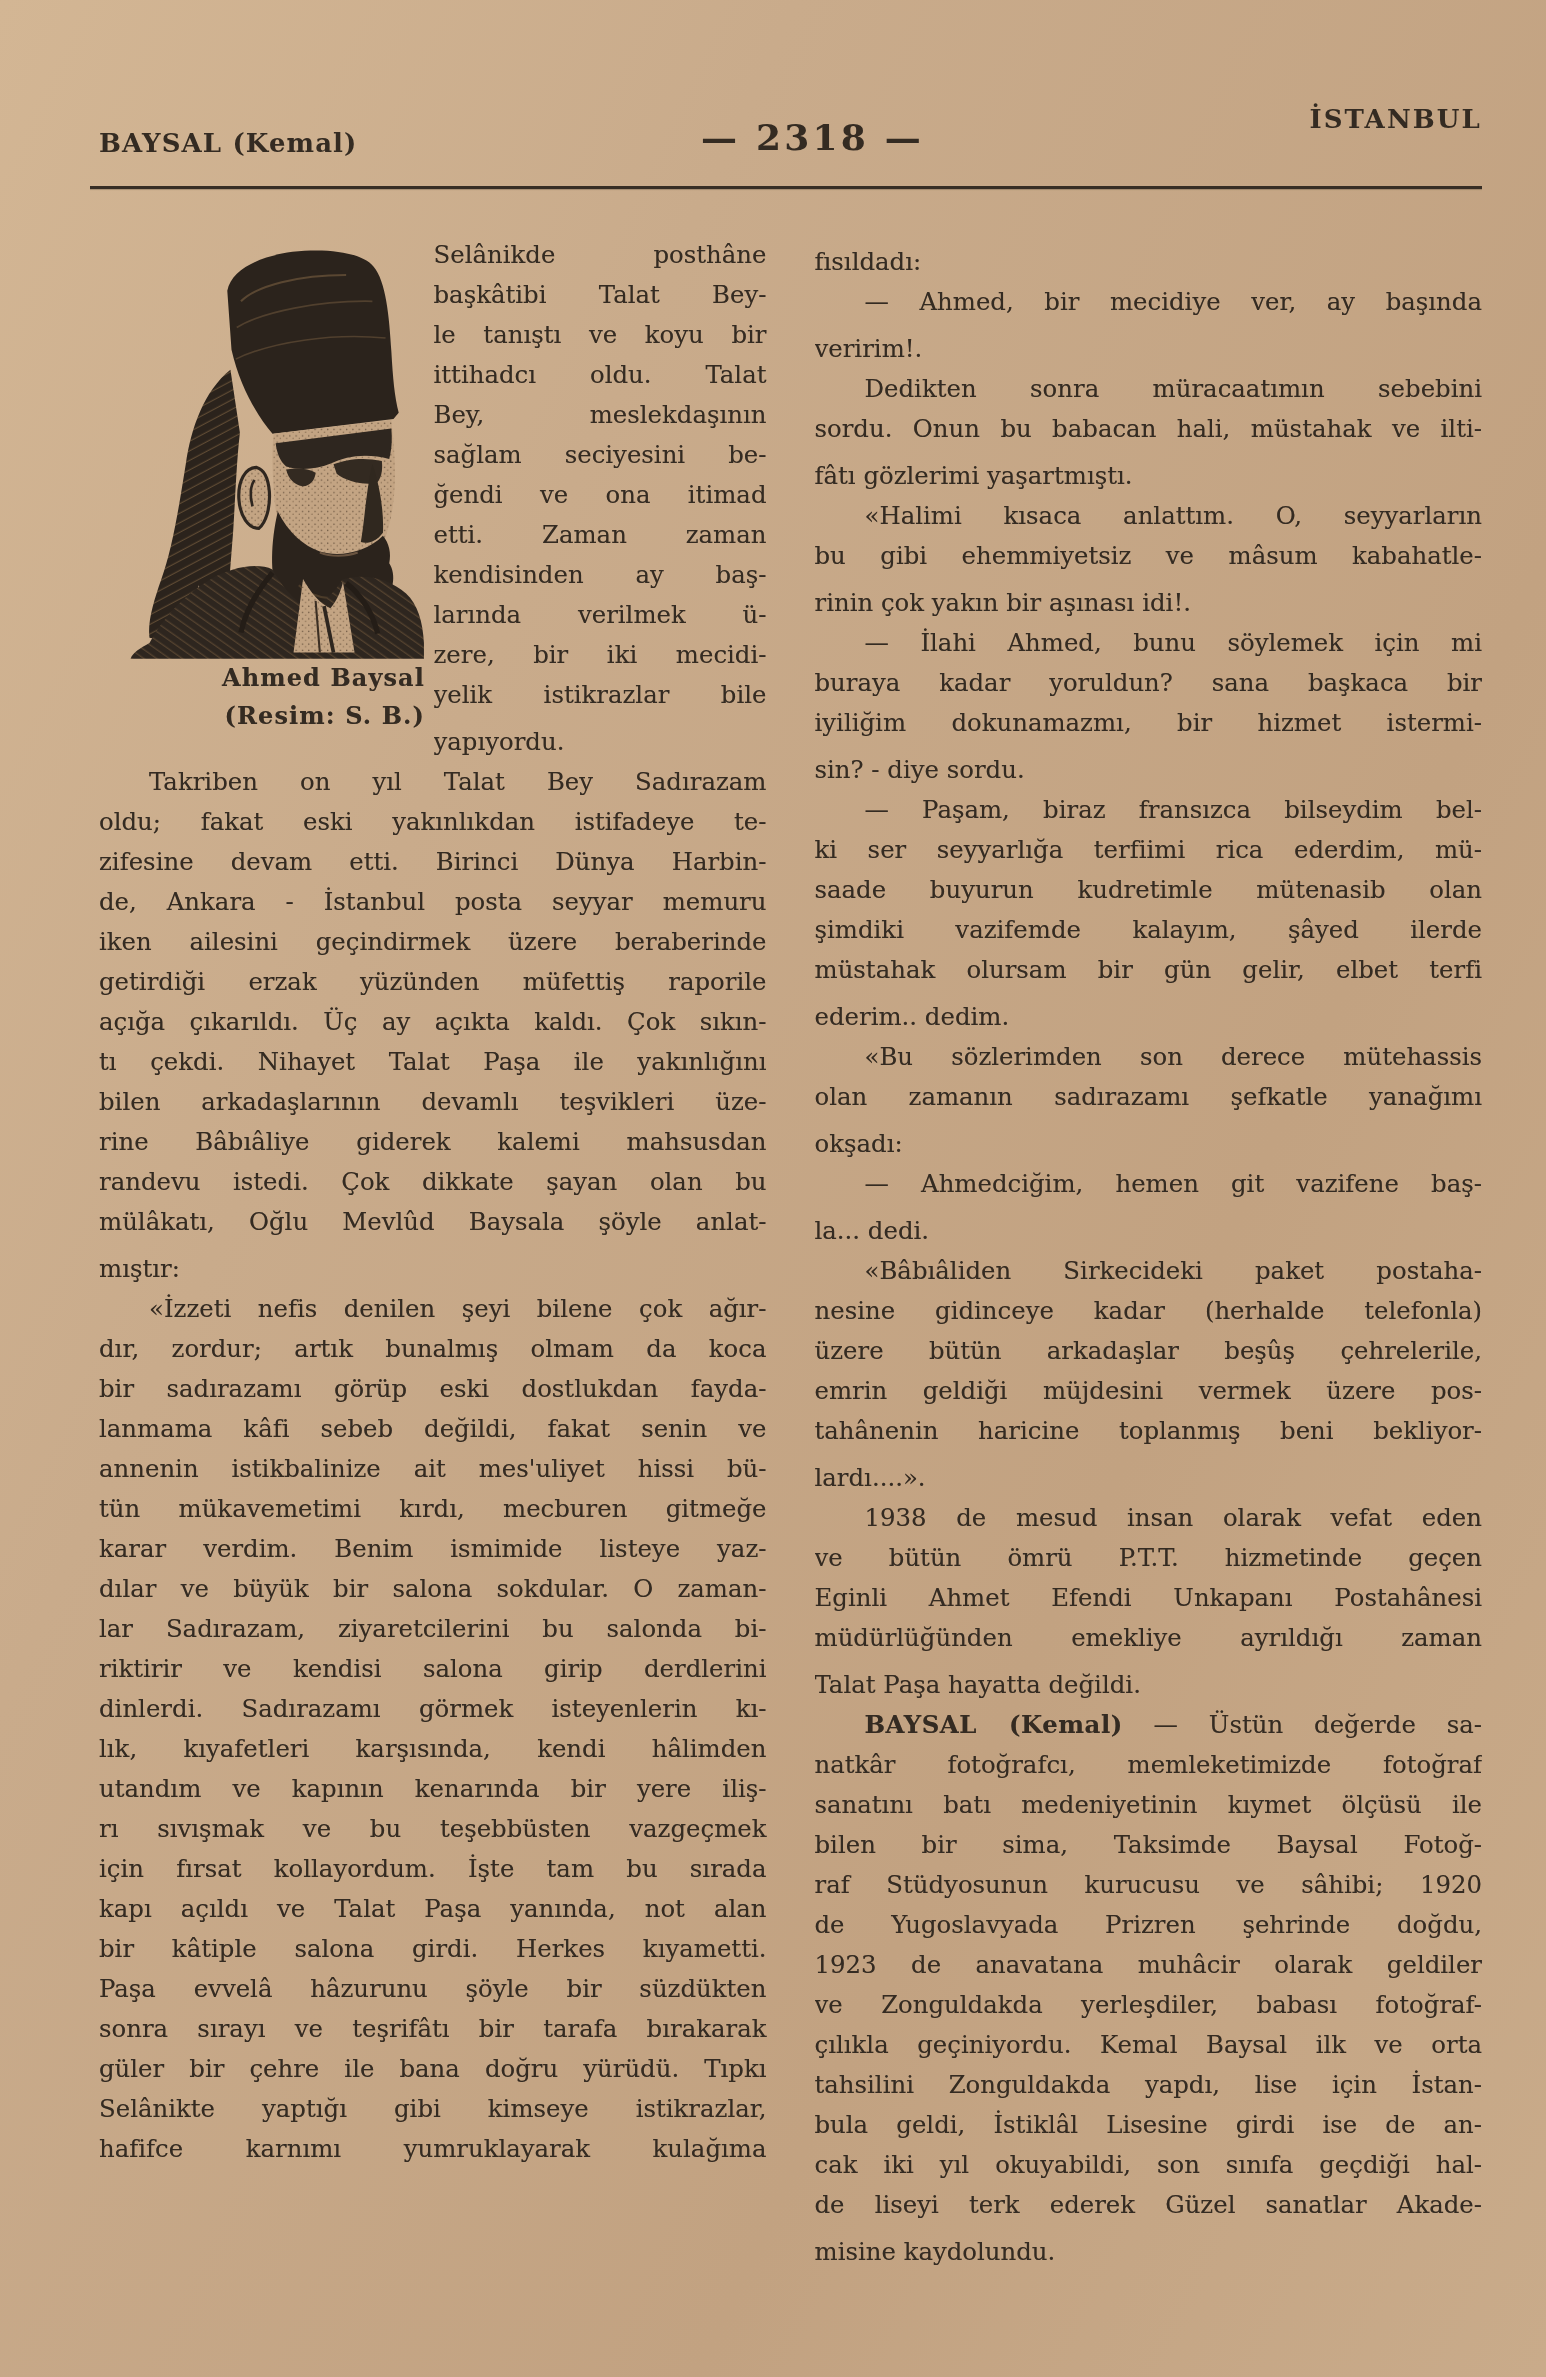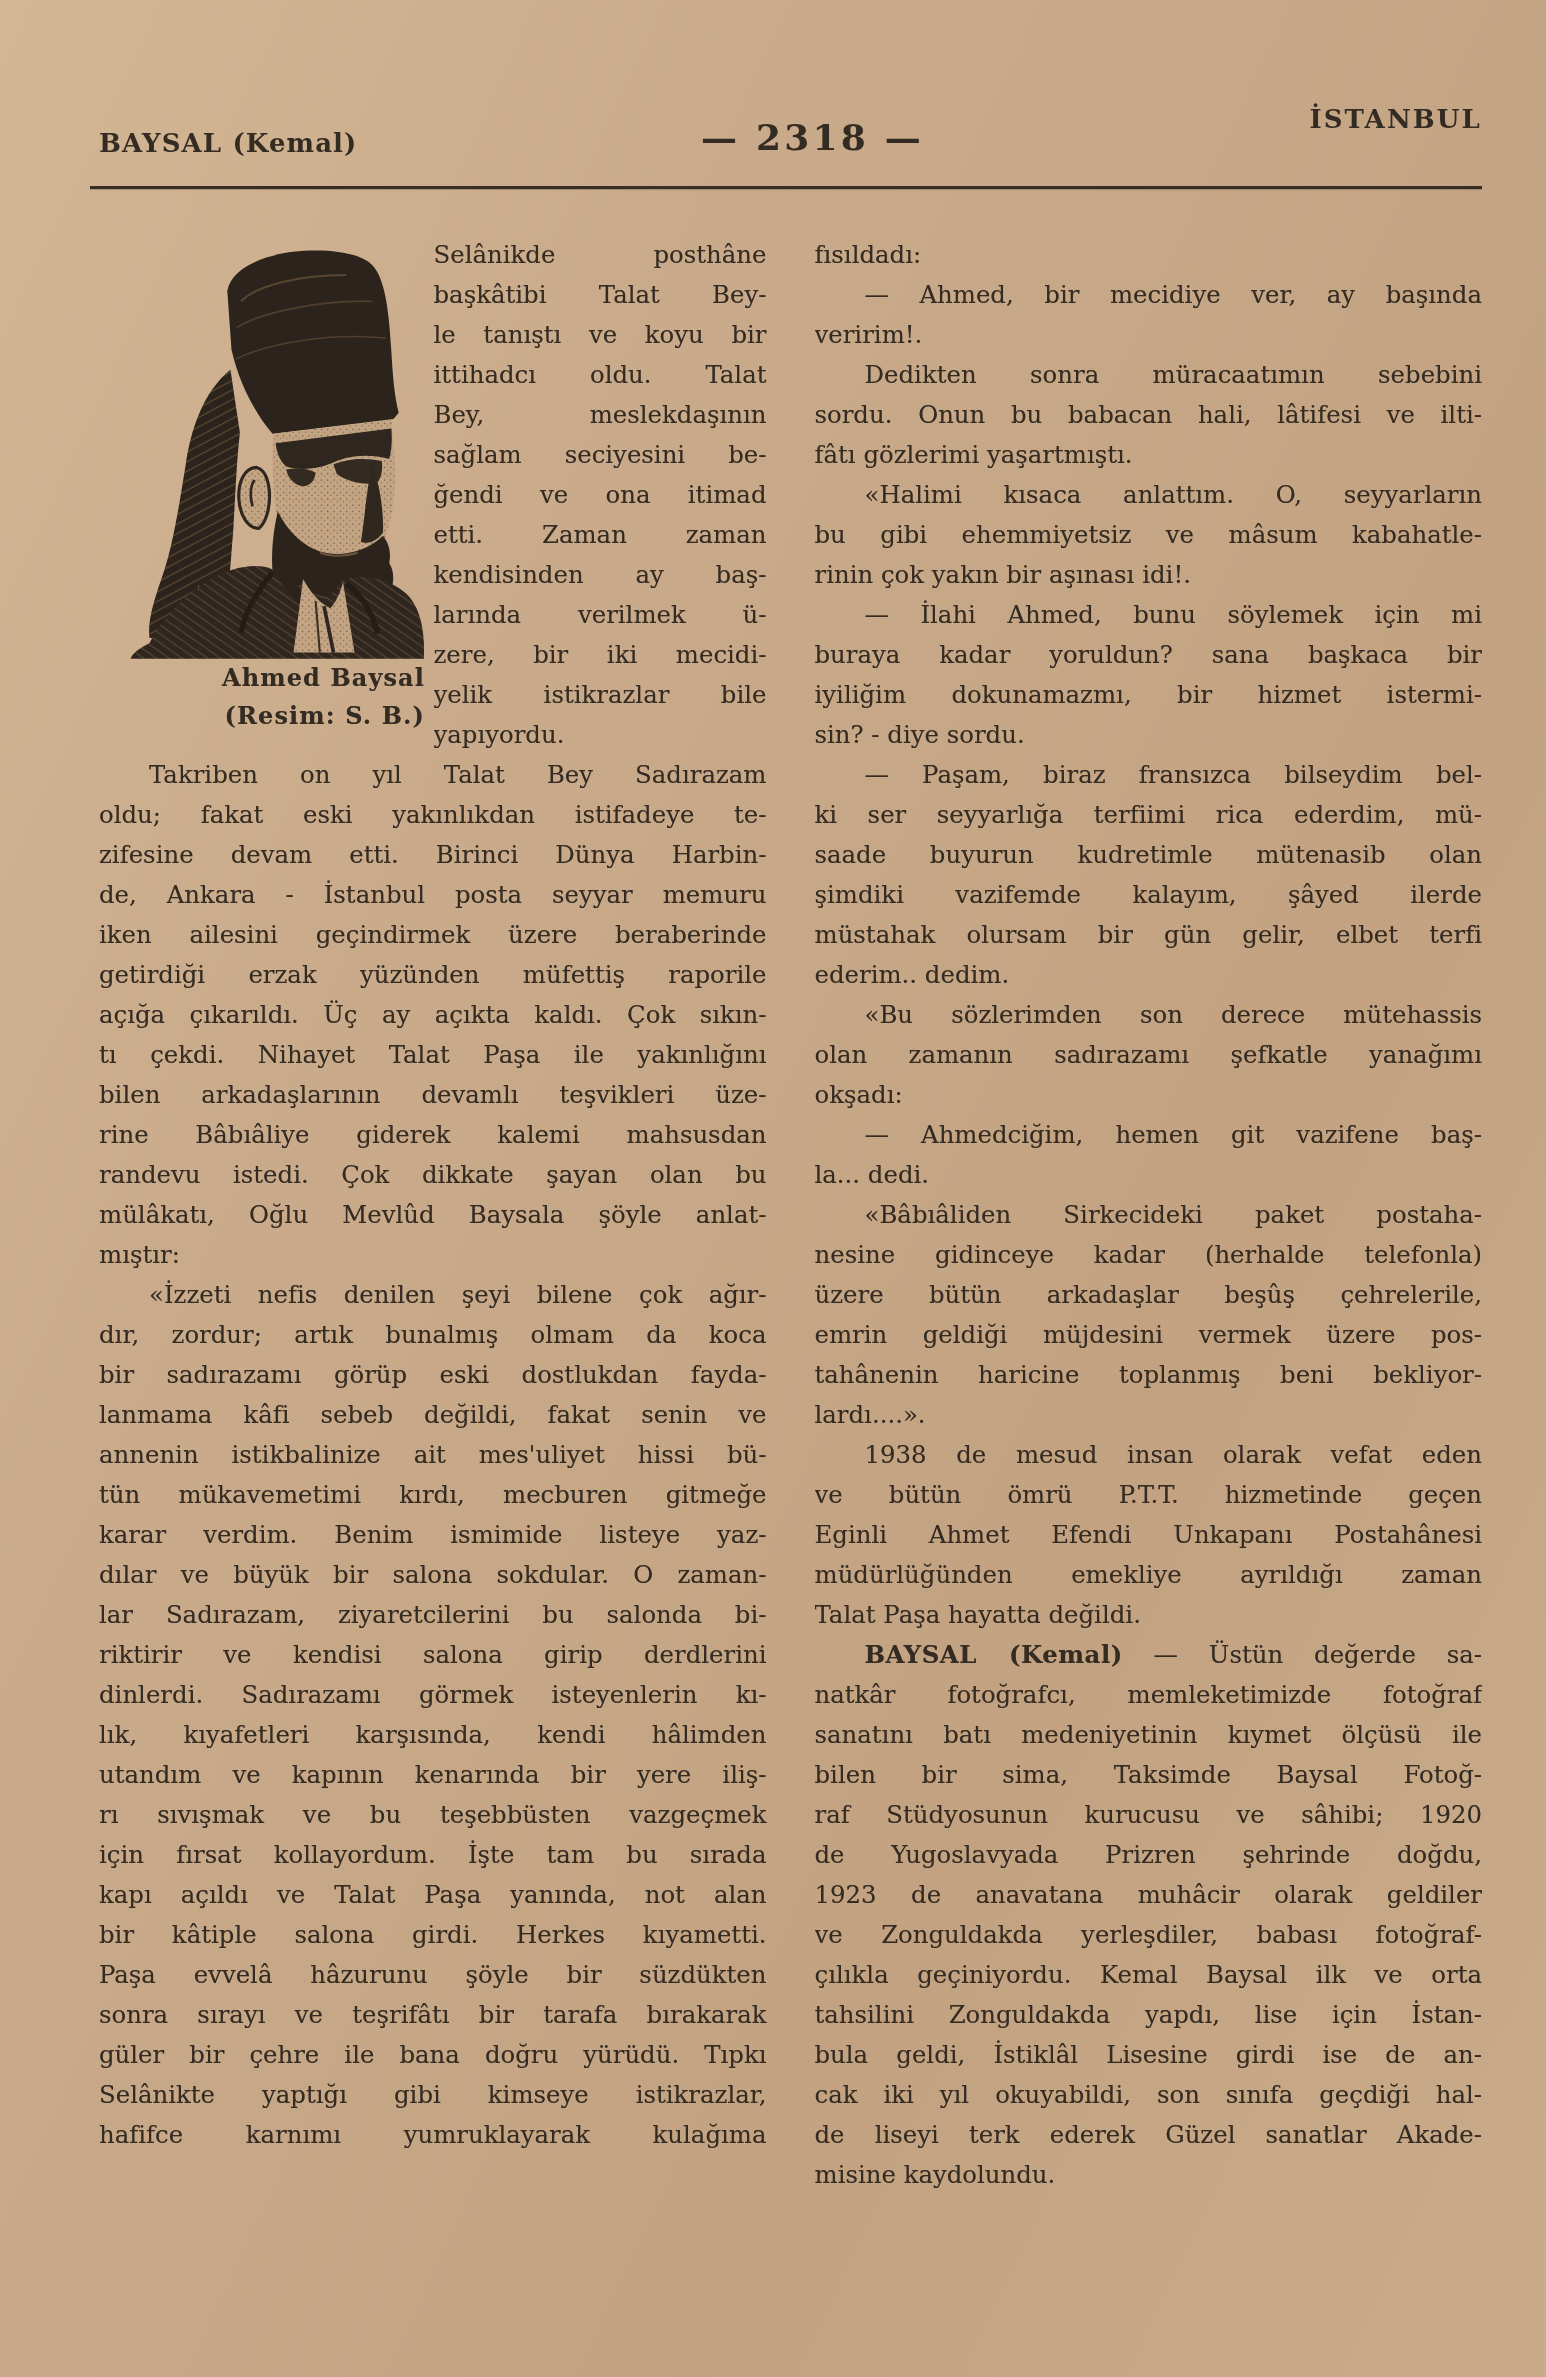--- a/index.html
+++ b/index.html
@@ -25,21 +25,21 @@
   
   .columns{
     display:flex;gap:48px;margin:46px 64px 0 99px;
   }
   .col{width:668px;font-size:24.4px;line-height:40px;}
   .line{
     height:40px;overflow:hidden;
     text-align:justify;text-align-last:justify;
     text-shadow:0 0 0.5px rgba(45,35,25,.35);
   }
-  .line.end{text-align-last:left;}
+  .line.end{text-align-last:left;margin-top:7px;}
   .line.indent{text-indent:50px;}
   .line b{font-weight:bold;letter-spacing:0.5px;}
   
   .portrait-box{
     float:left;width:326px;margin:3.2px 8.5px 0 0;
   }
   .portrait-box svg{display:block;}
   .caption{
     text-align:right;font-weight:bold;font-size:24px;line-height:37px;
     letter-spacing:1.1px;text-shadow:0 0 0.5px rgba(45,35,25,.35);
@@ -173,21 +173,21 @@
         <div class="line">Selânikte yaptığı gibi kimseye istikrazlar,</div>
         <div class="line">hafifce karnımı yumruklayarak kulağıma</div>
       </div>
 
     <div class="col" id="right-col">
 
     <div class="line end">fısıldadı:</div>
         <div class="line indent">— Ahmed, bir mecidiye ver, ay başında</div>
         <div class="line end">veririm!.</div>
         <div class="line indent">Dedikten sonra müracaatımın sebebini</div>
-        <div class="line">sordu. Onun bu babacan hali, lâtifesi ve ilti-</div>
+        <div class="line">sordu. Onun bu babacan hali, müstahak ve ilti-</div>
         <div class="line end">fâtı gözlerimi yaşartmıştı.</div>
         <div class="line indent">«Halimi kısaca anlattım. O, seyyarların</div>
         <div class="line">bu gibi ehemmiyetsiz ve mâsum kabahatle-</div>
         <div class="line end">rinin çok yakın bir aşınası idi!.</div>
         <div class="line indent">— İlahi Ahmed, bunu söylemek için mi</div>
         <div class="line">buraya kadar yoruldun? sana başkaca bir</div>
         <div class="line">iyiliğim dokunamazmı, bir hizmet istermi-</div>
         <div class="line end">sin? - diye sordu.</div>
         <div class="line indent">— Paşam, biraz fransızca bilseydim bel-</div>
         <div class="line">ki ser seyyarlığa terfiimi rica ederdim, mü-</div>

